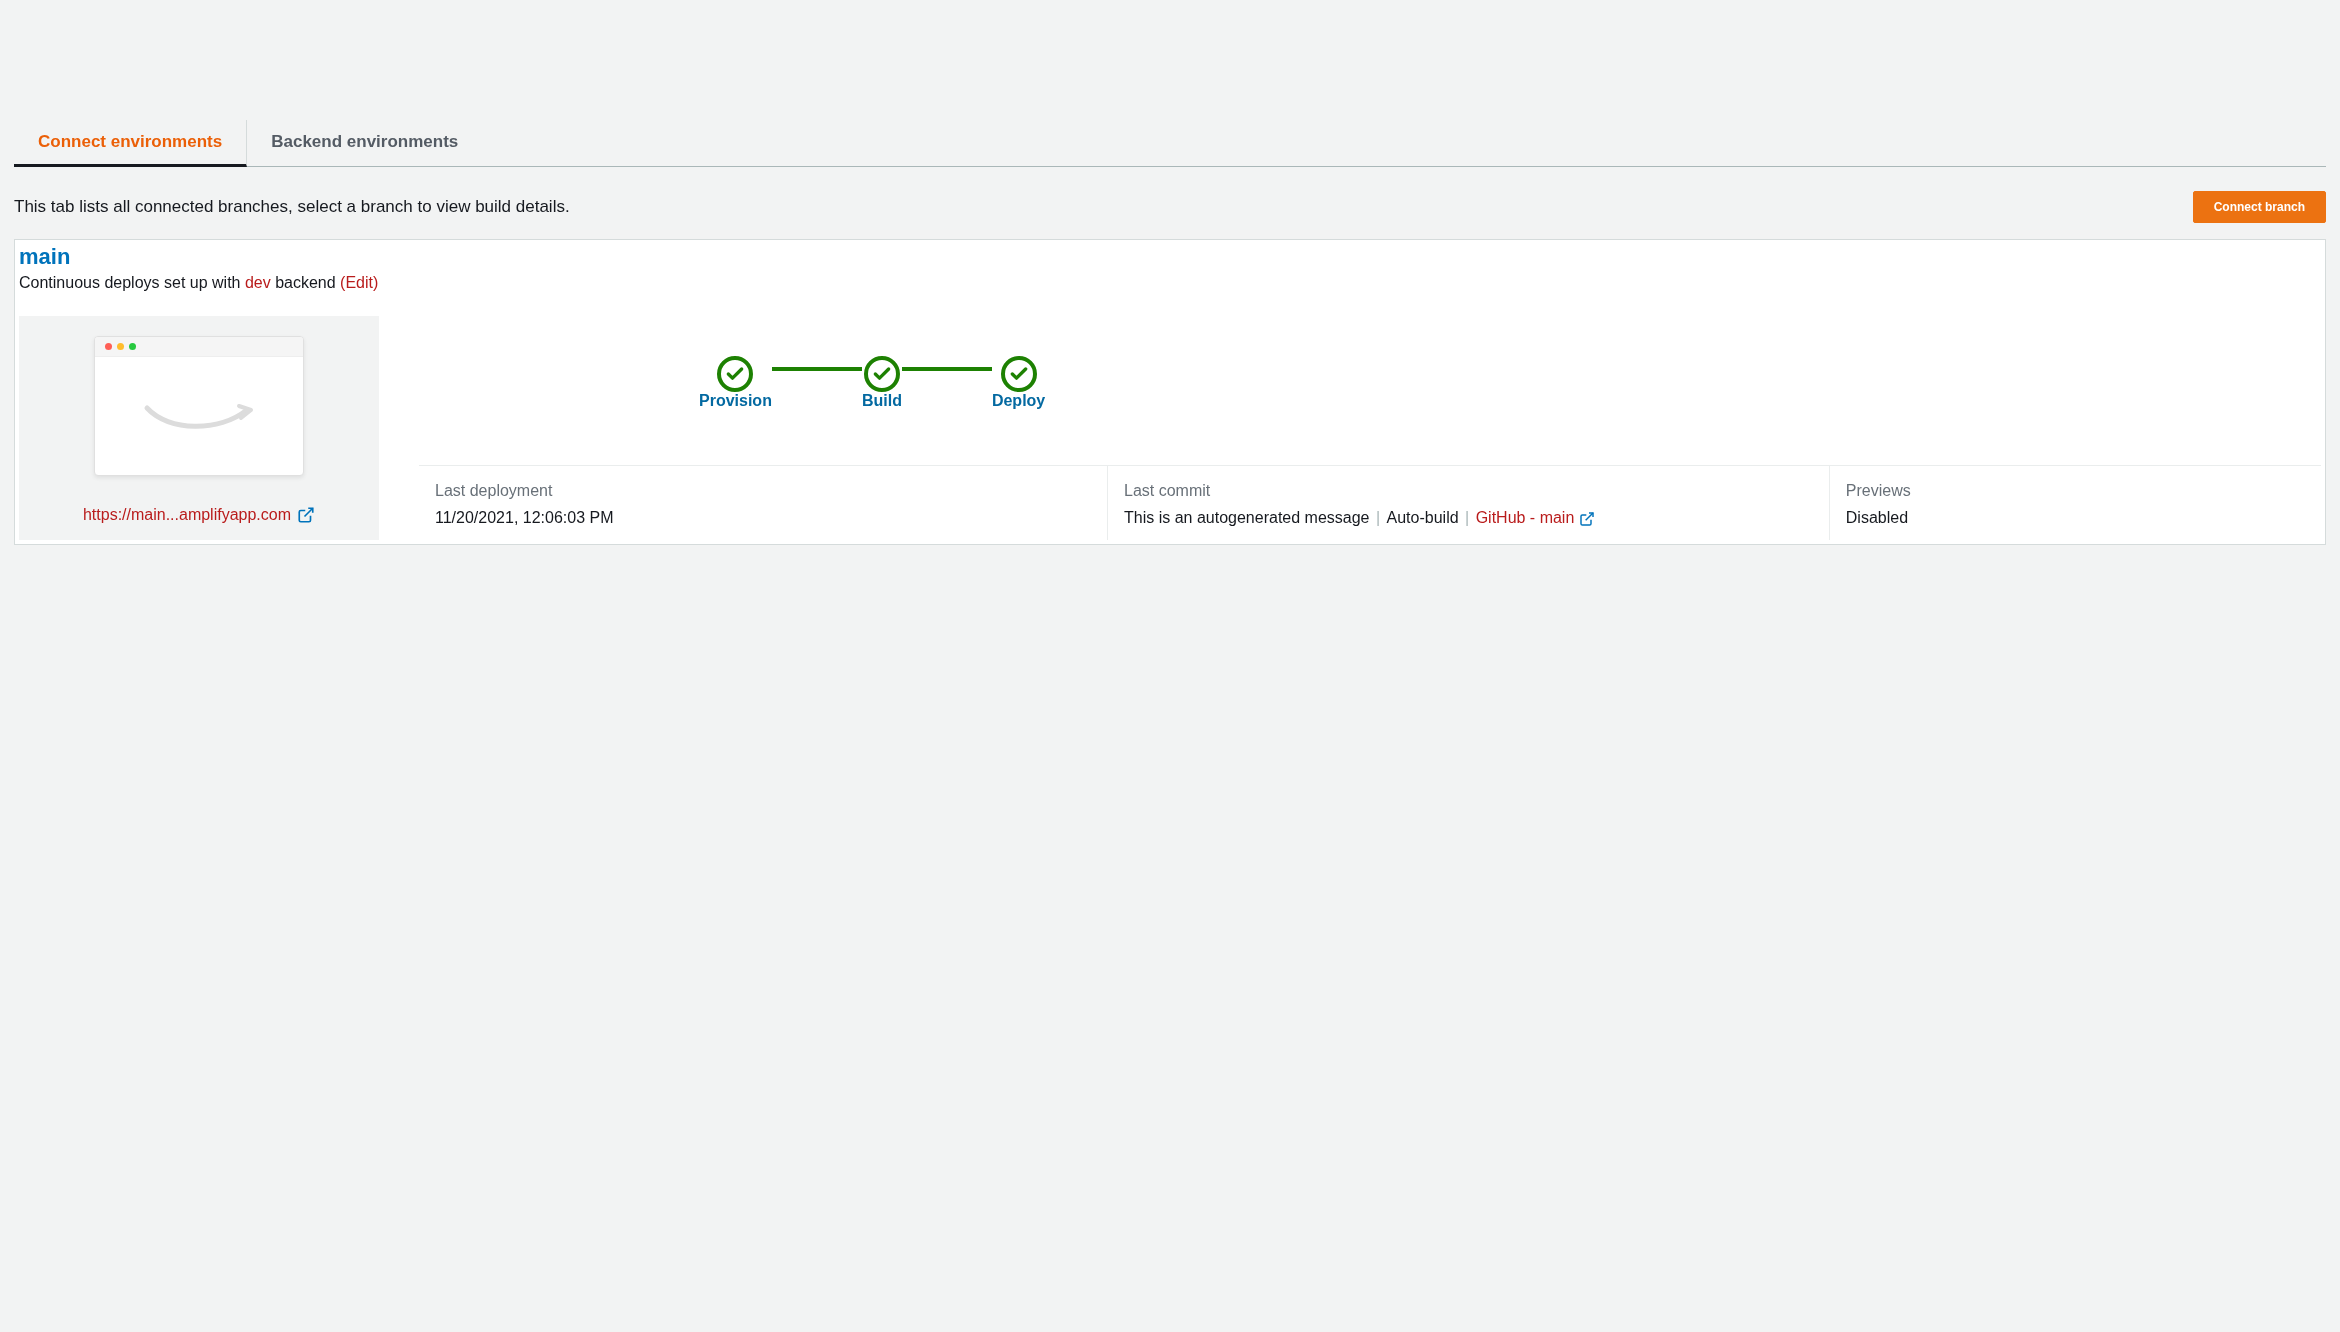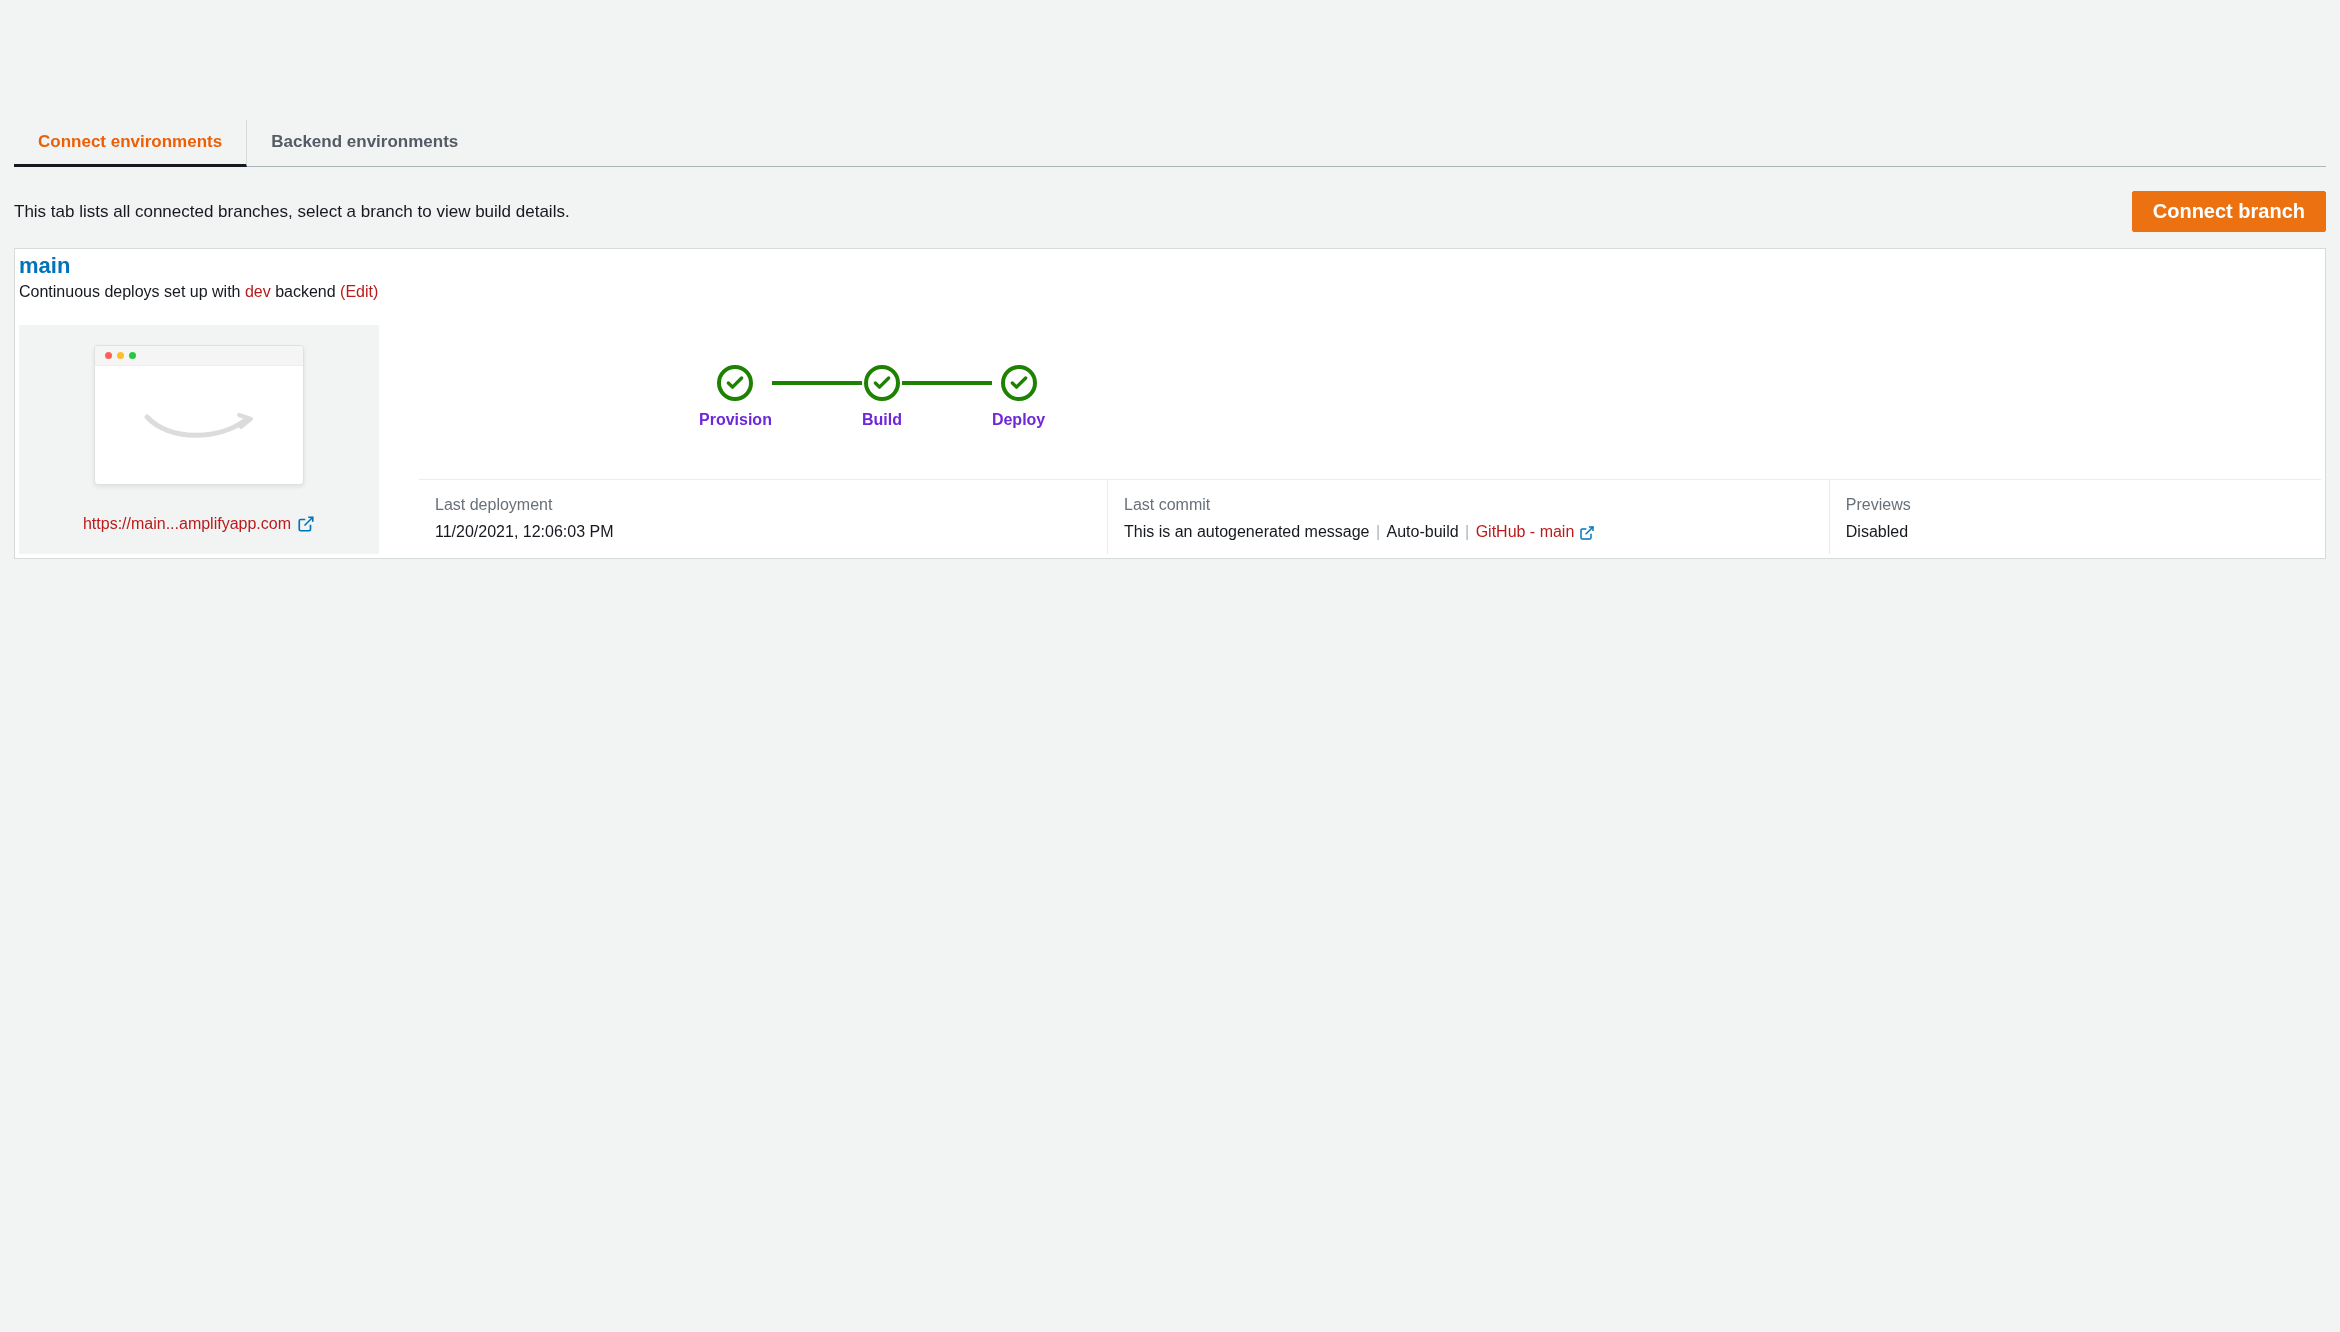--- a/index.html
+++ b/index.html
@@ -38,21 +38,21 @@
     }
     .tab-description {
       font-size: 17px;
       color: #16191f;
     }
     .btn-primary {
       background: #ec7211;
       color: #fff;
       border: 1px solid #ec7211;
       padding: 8px 20px;
-      font-size: 20px;
+      font-size: 12px;
       font-weight: 700;
       cursor: pointer;
       border-radius: 2px;
     }
     .panel {
       background: #fff;
       border: 1px solid #d5dbdb;
       margin: 0 14px;
       padding: 4px;
     }
@@ -143,24 +143,24 @@
       width: 36px;
       height: 36px;
       border-radius: 50%;
       border: 4px solid #1d8102;
       display: flex;
       align-items: center;
       justify-content: center;
       background: #fff;
     }
     .step-label {
-      color: #6d28d9;
-      font-size: 16px;
-      font-weight: 700;
-      margin-top: 10px;
+      color: #0369a1;
+      font-size: 16px;
+      font-weight: 700;
+      margin-top: 0;
     }
     .connector {
       width: 90px;
       height: 4px;
       background: #1d8102;
       margin-bottom: 28px;
     }
     .details-row {
       display: flex;
       border-top: 1px solid #eaeded;

